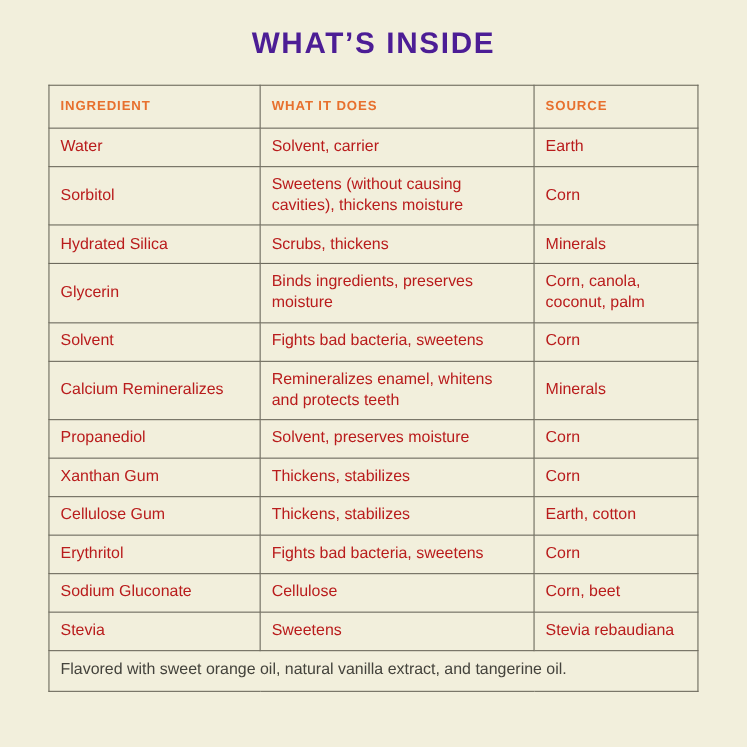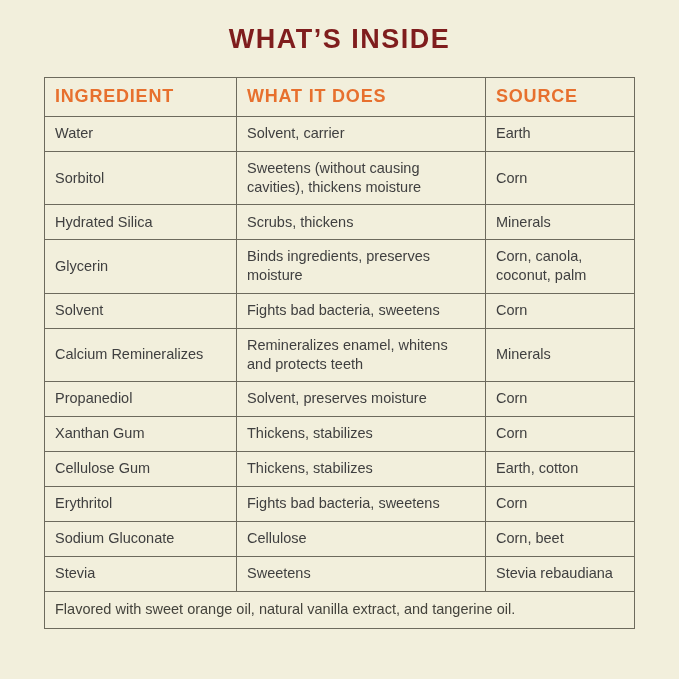--- a/index.html
+++ b/index.html
@@ -11,21 +11,21 @@
   .page {
     width: 679px;
     height: 679px;
     background: #f2efdc;
     box-sizing: border-box;
     padding-top: 24px;
     overflow: hidden;
   }
   .title {
     text-align: center;
-    color: #7f1d1d;
+    color: #4c1d95;
     font-size: 27px;
     font-weight: 800;
     letter-spacing: 1.5px;
     margin: 0 0 22px 0;
   }
   table.ingredients {
     border-collapse: collapse;
     margin-left: 44px;
     width: 590px;
     table-layout: fixed;
@@ -33,29 +33,29 @@
   table.ingredients col.c1 { width: 192px; }
   table.ingredients col.c2 { width: 249px; }
   table.ingredients col.c3 { width: 149px; }
   table.ingredients th,
   table.ingredients td {
     border: 1px solid #6d6a5d;
     padding: 7px 10px;
     vertical-align: middle;
     font-size: 14.5px;
     line-height: 1.32;
-    color: #404040;
+    color: #b91c1c;
     text-align: left;
     background: #f2efdc;
   }
   table.ingredients th {
     color: #e7702e;
     font-weight: bold;
     letter-spacing: 0.8px;
-    font-size: 18px;
+    font-size: 12px;
     height: 24px;
   }
   table.ingredients td { height: 20px; }
   table.ingredients td.footer-cell {
     color: #44433c;
     height: 22px;
     margin-top: 12px;
   }
 </style>
 </head>

